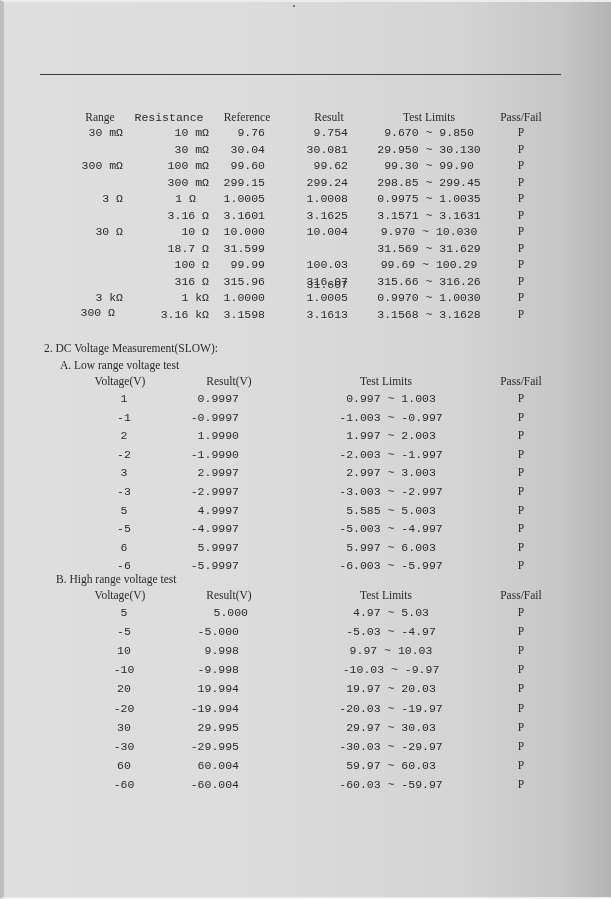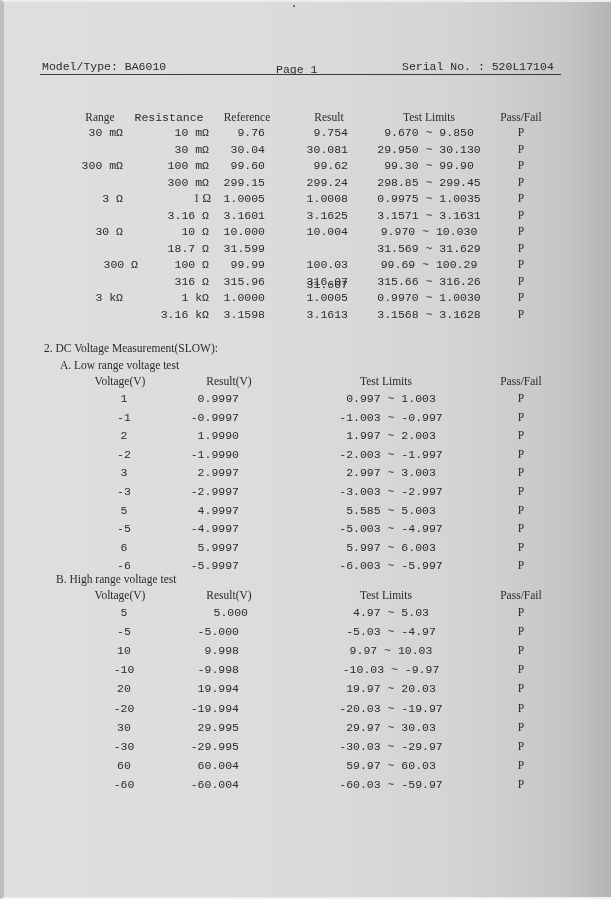--- a/index.html
+++ b/index.html
@@ -37,25 +37,20 @@
     .r { transform: translateX(-100%); text-align: right; }
     .hdr { font-family: Liberation Serif, serif; font-size: 11.5px; }
     .dot { position:absolute; left: 289px; top: 3px; width: 2px; height: 2px; background:#777; }
   </style>
 </head>
 <body>
 
 <div class="page">
   <div class="dot"></div>
 
-  <div class="header mono">
-    <span class="model">Model/Type: BA6010</span>
-    <span class="page-no">Page 1</span>
-    <span class="serial">Serial No. : 520L17104</span>
-  </div>
   <div class="header-rule"></div>
 
 
   <div class="row" style="top:109px;">
     <span class="cell c hdr" style="left:96px;">Range</span>
     <span class="cell c mono" style="left:165px;">Resistance</span>
     <span class="cell c hdr" style="left:243px;">Reference</span>
     <span class="cell c hdr" style="left:325px;">Result</span>
     <span class="cell c hdr" style="left:425px;">Test Limits</span>
     <span class="cell c hdr" style="left:517px;">Pass/Fail</span>
@@ -89,21 +84,21 @@
       <div class="row" style="top: 173.5px;">
         <span class="cell r mono" style="left: 119px;"></span>
         <span class="cell r mono" style="left: 205px;">300 mΩ</span>
         <span class="cell r mono" style="left: 261px;">299.15</span>
         <span class="cell r mono" style="left: 344px;">299.24</span>
         <span class="cell c mono" style="left: 425px;">298.85 ~ 299.45</span>
         <span class="cell c hdr" style="left: 517px;">P</span>
       </div>
       <div class="row" style="top: 190px;">
         <span class="cell r mono" style="left: 119px;">3 Ω</span>
-        <span class="cell r mono" style="left: 207px; font-family: Liberation Serif, serif;">1 Ω</span>
+        <span class="cell r mono" style="left: 192px;">1 Ω</span>
         <span class="cell r mono" style="left: 261px;">1.0005</span>
         <span class="cell r mono" style="left: 344px;">1.0008</span>
         <span class="cell c mono" style="left: 425px;">0.9975 ~ 1.0035</span>
         <span class="cell c hdr" style="left: 517px;">P</span>
       </div>
       <div class="row" style="top: 206.5px;">
         <span class="cell r mono" style="left: 119px;"></span>
         <span class="cell r mono" style="left: 205px;">3.16 Ω</span>
         <span class="cell r mono" style="left: 261px;">3.1601</span>
         <span class="cell r mono" style="left: 344px;">3.1625</span>
@@ -120,21 +115,21 @@
       </div>
       <div class="row" style="top: 239.5px;">
         <span class="cell r mono" style="left: 119px;"></span>
         <span class="cell r mono" style="left: 205px;">18.7 Ω</span>
         <span class="cell r mono" style="left: 261px;">31.599</span>
         <span class="cell r mono" style="left: 344px; margin-top: 36px;">31.607</span>
         <span class="cell c mono" style="left: 425px;">31.569 ~ 31.629</span>
         <span class="cell c hdr" style="left: 517px;">P</span>
       </div>
       <div class="row" style="top: 256px;">
-        <span class="cell r mono" style="left: 134px;">300 Ω</span>
+        <span class="cell r mono" style="left: 111px; margin-top: 48px;">300 Ω</span>
         <span class="cell r mono" style="left: 205px;">100 Ω</span>
         <span class="cell r mono" style="left: 261px;">99.99</span>
         <span class="cell r mono" style="left: 344px;">100.03</span>
         <span class="cell c mono" style="left: 425px;">99.69 ~ 100.29</span>
         <span class="cell c hdr" style="left: 517px;">P</span>
       </div>
       <div class="row" style="top: 272.5px;">
         <span class="cell r mono" style="left: 119px;"></span>
         <span class="cell r mono" style="left: 205px;">316 Ω</span>
         <span class="cell r mono" style="left: 261px;">315.96</span>

